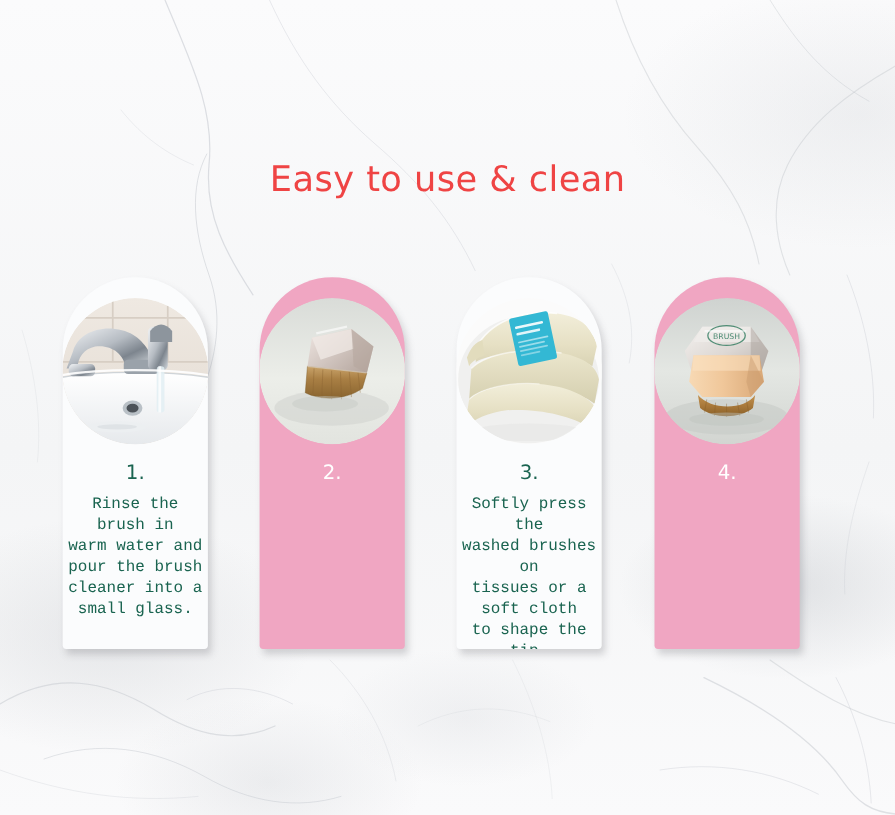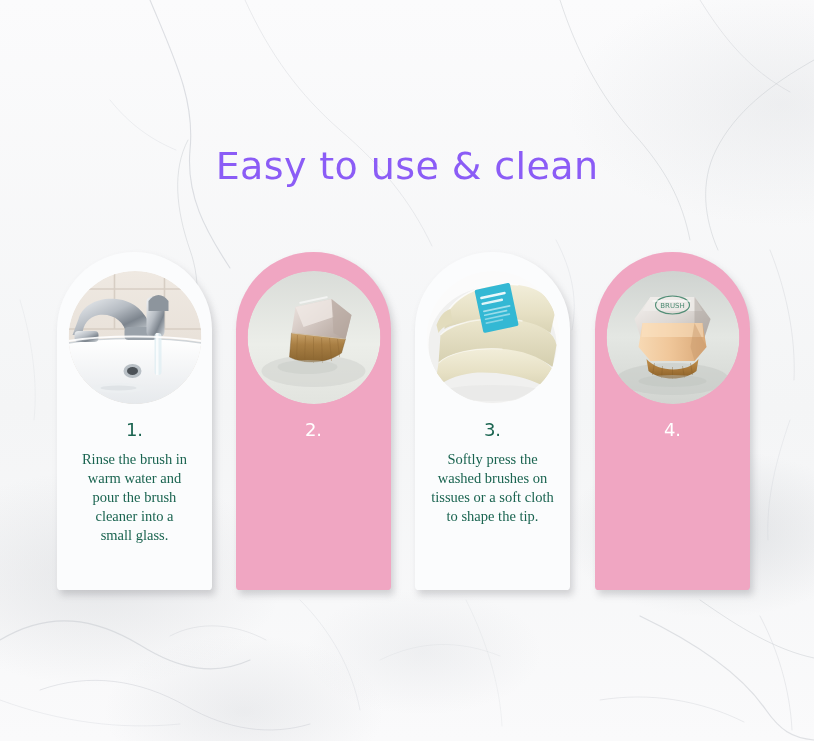--- a/index.html
+++ b/index.html
@@ -27,34 +27,34 @@
       radial-gradient(ellipse 170px 90px at 52% 88%, rgba(175,180,188,0.14), rgba(175,180,188,0) 70%),
       linear-gradient(#fbfbfc, #f4f5f6 55%, #fafafb);
   }
   #marble-veins { position:absolute; inset:0; }
 
   
   #title {
     position:absolute;
     left:0; right:0; top:144px;
     text-align:center;
-    font-size:38px;
+    font-size:32px;
     letter-spacing:0.4px;
     font-weight:400;
-    color:#8b5cf6;
+    color:#ef4444;
     font-family:"DejaVu Sans", sans-serif;
   }
 
   
   #cards { position:absolute; left:0; top:0; width:814px; height:741px; }
 
   .card {
     position:absolute;
     top:252px;
-    width:155px;
+    width:132px;
     height:338px;
     border-radius:80px 80px 4px 4px;
     box-shadow:3px 5px 7px rgba(120,120,125,0.30);
     overflow:hidden;
   }
   .card.light { background:#fbfcfd; }
   .card.pink  { background:#f0a6c2; }
 
   .card-photo {
     position:absolute;
@@ -75,21 +75,21 @@
     font-size:18px;
     font-family:"DejaVu Sans", sans-serif;
   }
   .card-text {
     position:absolute;
     left:5px; right:5px;
     top:198px;
     text-align:center;
     font-size:14.5px;
     line-height:19px;
-    font-family:Liberation Serif, serif;
+    font-family:Liberation Mono, monospace;
     white-space:pre-line;
   }
   .card.light .card-step, .card.light .card-text { color:#1a6450; }
   .card.pink  .card-step, .card.pink  .card-text { color:#ffffff; }
 </style>
 </head>
 <body>
 
 <div id="marble-bg">
   <svg id="marble-veins" viewBox="0 0 814 741" preserveAspectRatio="none">

